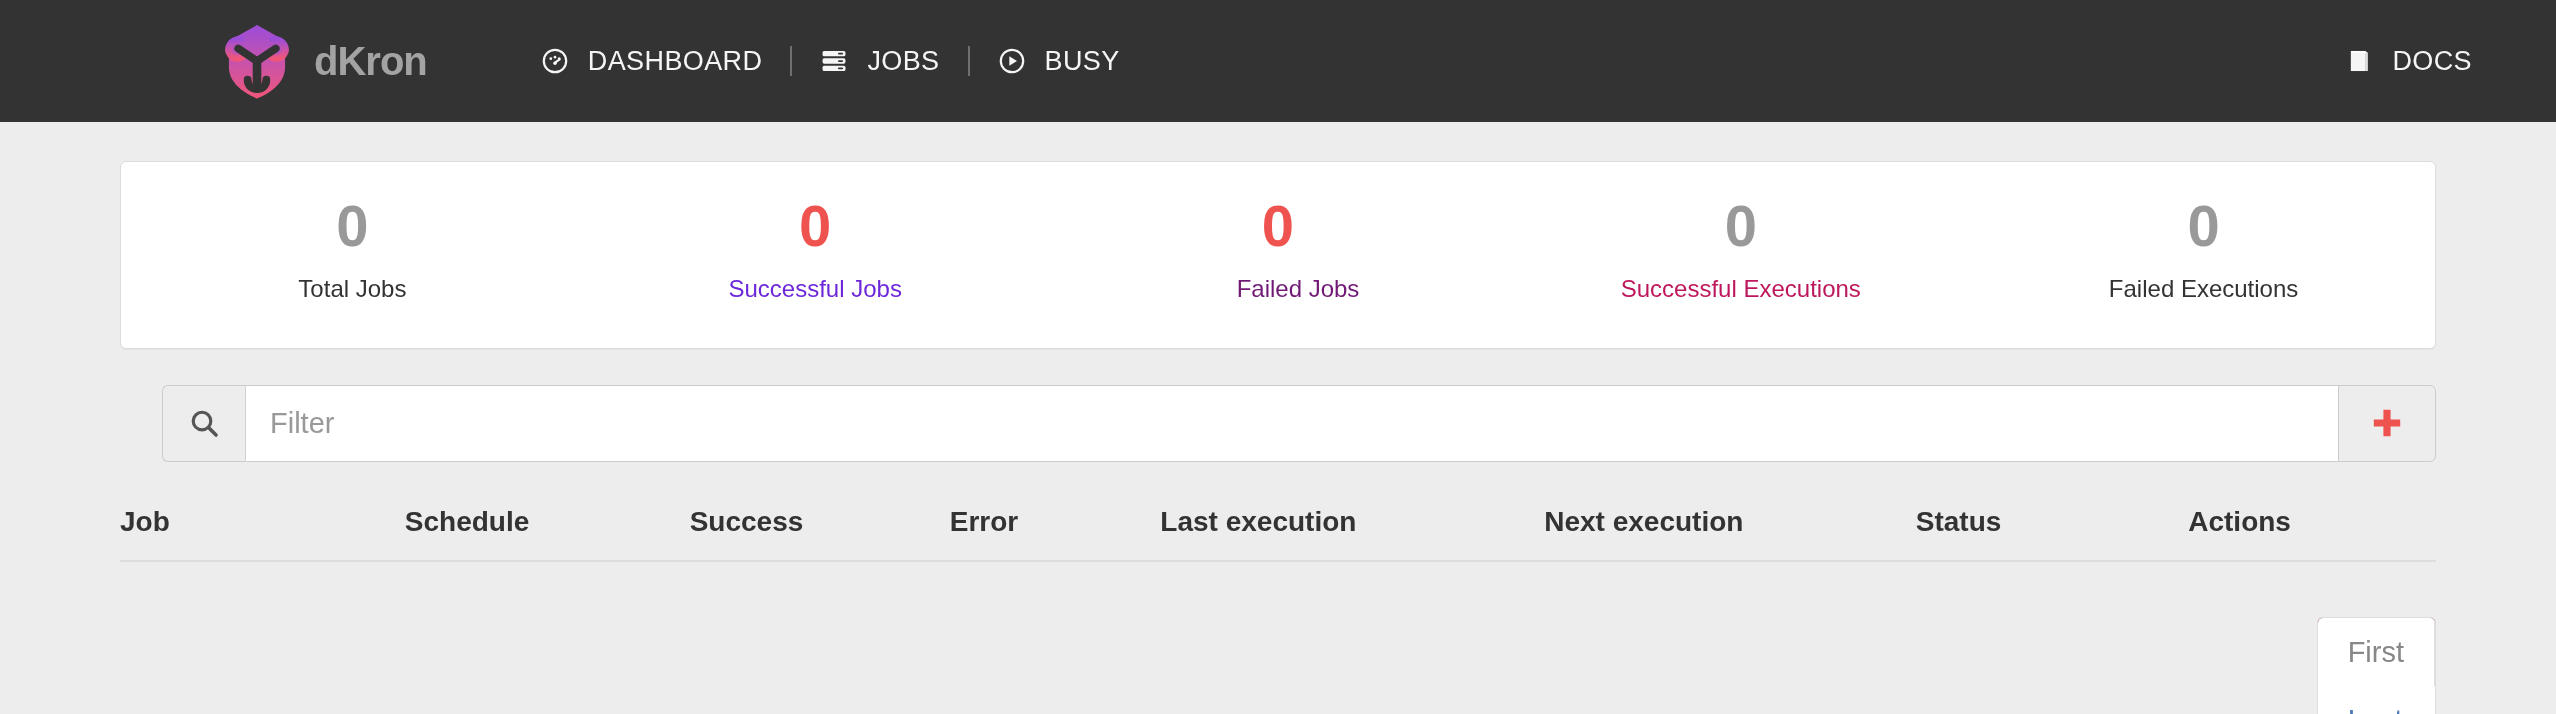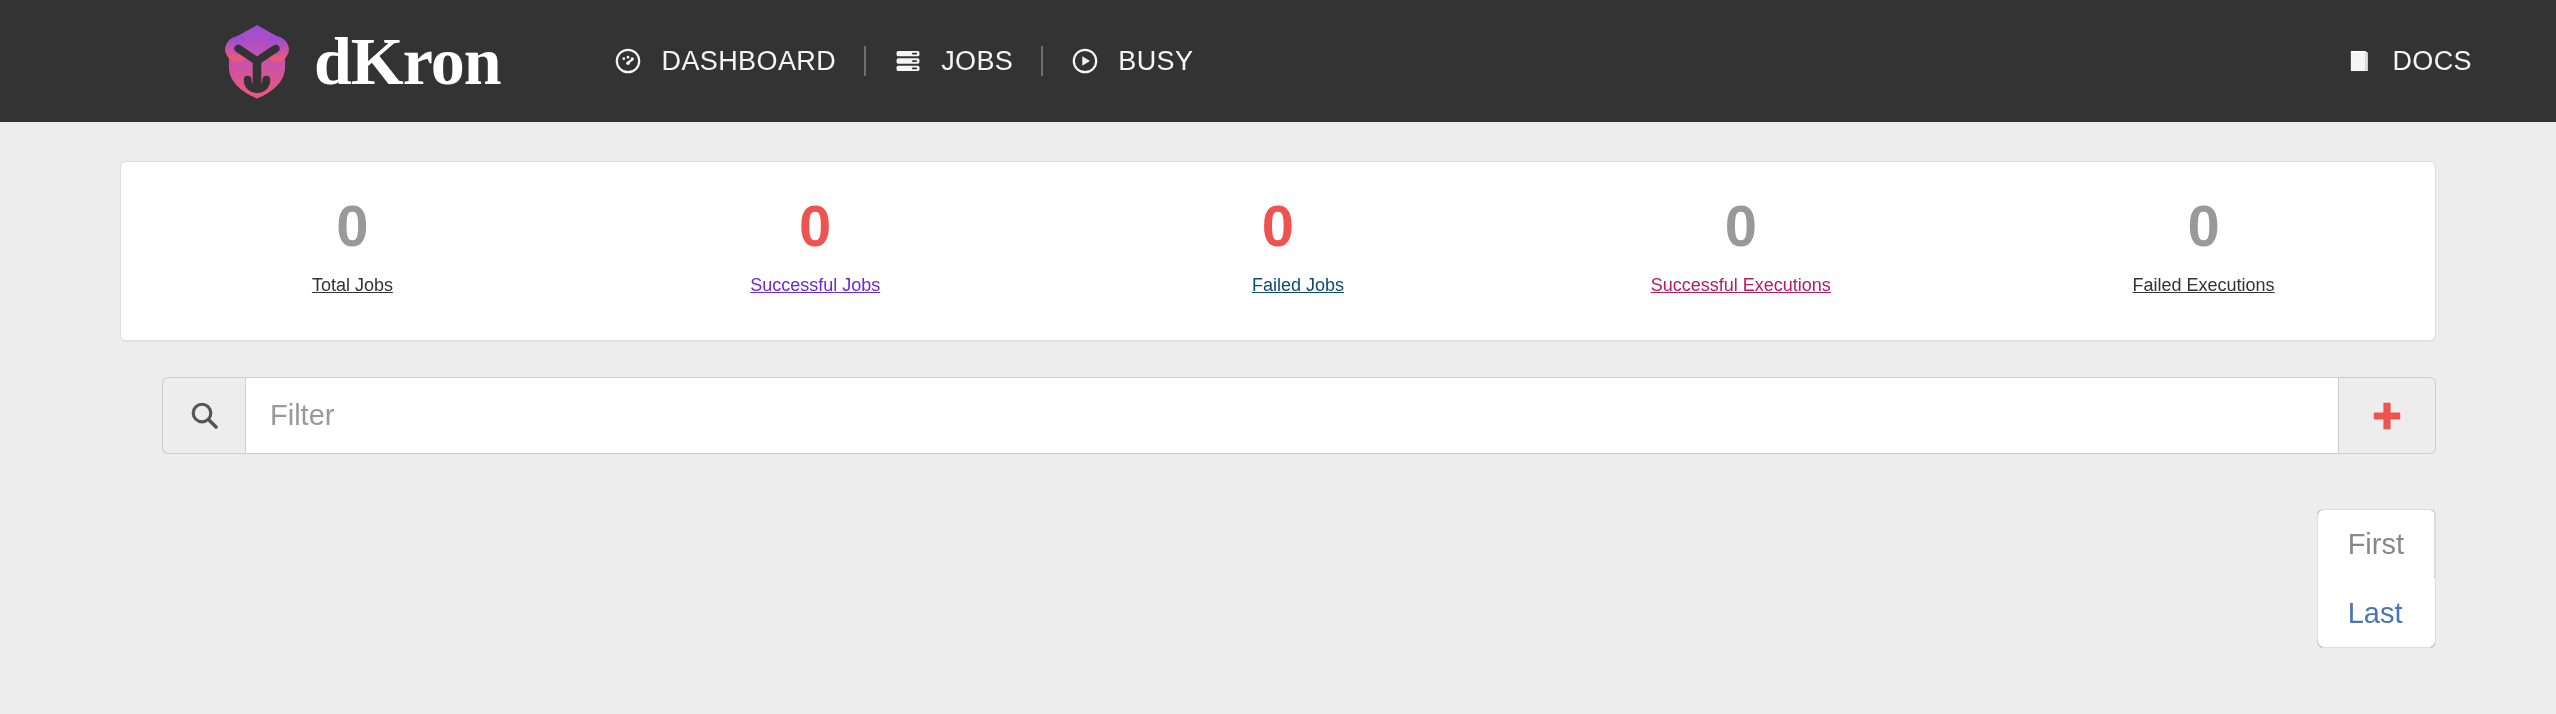--- a/index.html
+++ b/index.html
@@ -32,26 +32,26 @@
     gap: 18px;
     text-decoration: none;
   }
   .brand-logo {
     width: 78px;
     height: 78px;
     display: block;
     flex: 0 0 auto;
   }
   .brand-text {
-    color: #ffffff;
-    font-size: 68px;
+    color: #a3a3a3;
+    font-size: 40px;
     font-weight: 700;
     letter-spacing: -1px;
     line-height: 1;
-    font-family: Liberation Serif, serif;
+    font-family: Liberation Sans, sans-serif;
   }
 
   .nav-links {
     display: flex;
     align-items: center;
     margin-left: 92px;
     height: 100%;
   }
   .nav-item {
     display: flex;
@@ -109,24 +109,23 @@
     justify-content: flex-start;
   }
   .stat-value {
     font-size: 58px;
     font-weight: 700;
     line-height: 1.05;
     margin-bottom: 18px;
     font-family: "Liberation Sans", sans-serif;
   }
   .stat-label {
-    font-size: 18px;
+    font-size: 24px;
     line-height: 1.2;
     font-family: "Liberation Sans", sans-serif;
-    text-decoration: underline;
   }
 
   
   .filter-row {
     margin-top: 36px;
     display: flex;
     align-items: stretch;
     height: 77px;
     padding-left: 42px;
   }
@@ -320,21 +319,21 @@
       <div class="stat-label" style="color:#333333;">Total Jobs</div>
     </div>
 
     <div class="stat-col">
       <div class="stat-value" style="color:#ef5350;">0</div>
       <div class="stat-label" style="color:#6d28d9;">Successful Jobs</div>
     </div>
 
     <div class="stat-col">
       <div class="stat-value" style="color:#ef5350;">0</div>
-      <div class="stat-label" style="color:#0c4a6e;margin-left:40px;">Failed Jobs</div>
+      <div class="stat-label" style="color:#701a75;margin-left:40px;">Failed Jobs</div>
     </div>
 
     <div class="stat-col">
       <div class="stat-value" style="color:#999999;">0</div>
       <div class="stat-label" style="color:#be185d;">Successful Executions</div>
     </div>
 
     <div class="stat-col">
       <div class="stat-value" style="color:#999999;">0</div>
       <div class="stat-label" style="color:#333333;text-align:center;">Failed Executions</div>
@@ -354,20 +353,35 @@
     <input class="filter-input" type="text" placeholder="Filter" style="">
     <button class="add-btn" type="button">
       <span>
         <svg class="plus-icon" viewBox="0 0 24 24" xmlns="http://www.w3.org/2000/svg">
           <path d="M9.6 3.2 L14.4 3.2 L14.4 9.6 L20.8 9.6 L20.8 14.4 L14.4 14.4 L14.4 20.8 L9.6 20.8 L9.6 14.4 L3.2 14.4 L3.2 9.6 L9.6 9.6 Z" fill="#ef5350"></path>
         </svg>
       </span>
     </button>
   </div>
 
+  <table class="jobs-table">
+    <thead>
+      <tr>
+        <th style="width:11.5%;">Job</th>
+        <th style="width:11.5%;">Schedule</th>
+        <th style="width:10.5%;">Success</th>
+        <th style="width:8.5%;">Error</th>
+        <th style="width:15.5%;">Last execution</th>
+        <th style="width:15%;">Next execution</th>
+        <th style="width:11%;">Status</th>
+        <th style="width:10%;">Actions</th>
+      </tr>
+    </thead>
+    <tbody></tbody>
+  </table>
 
   <div class="pagination-row">
     <div class="pagination">
       <a class="page-btn disabled" href="#">First</a>
       <a class="page-btn active" href="#">Last</a>
     </div>
   </div>
 
 </div>
 

